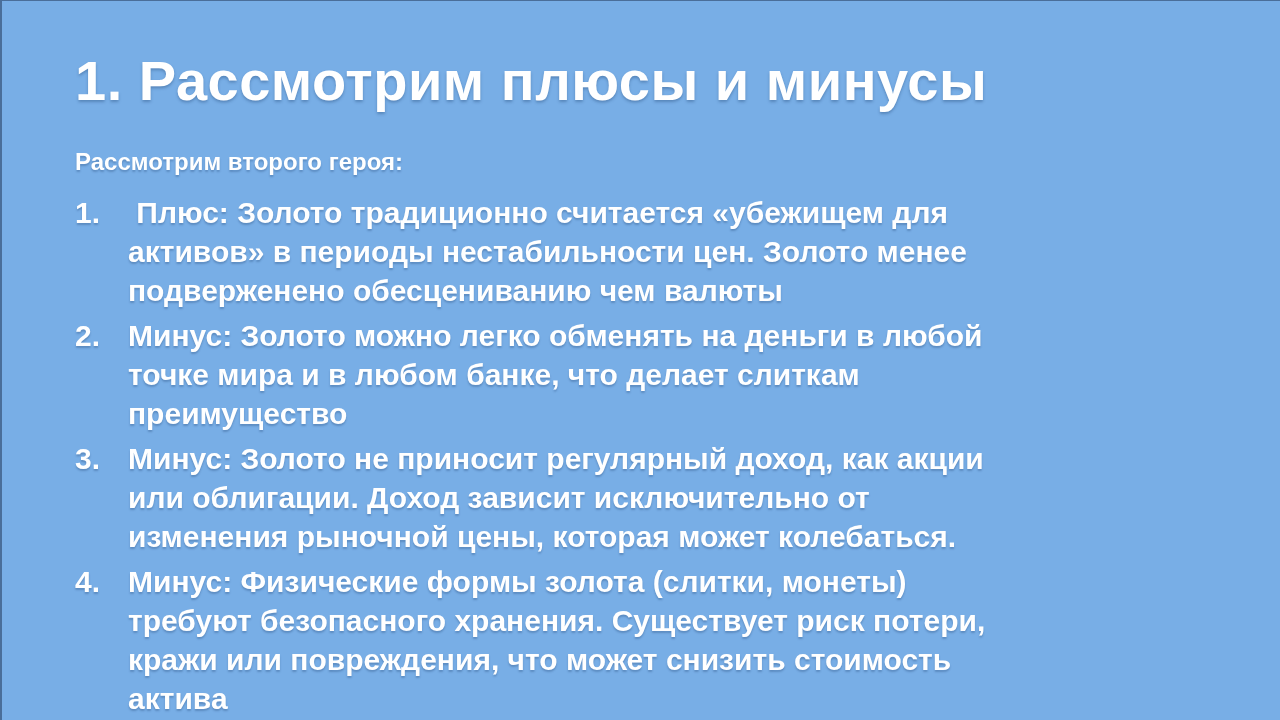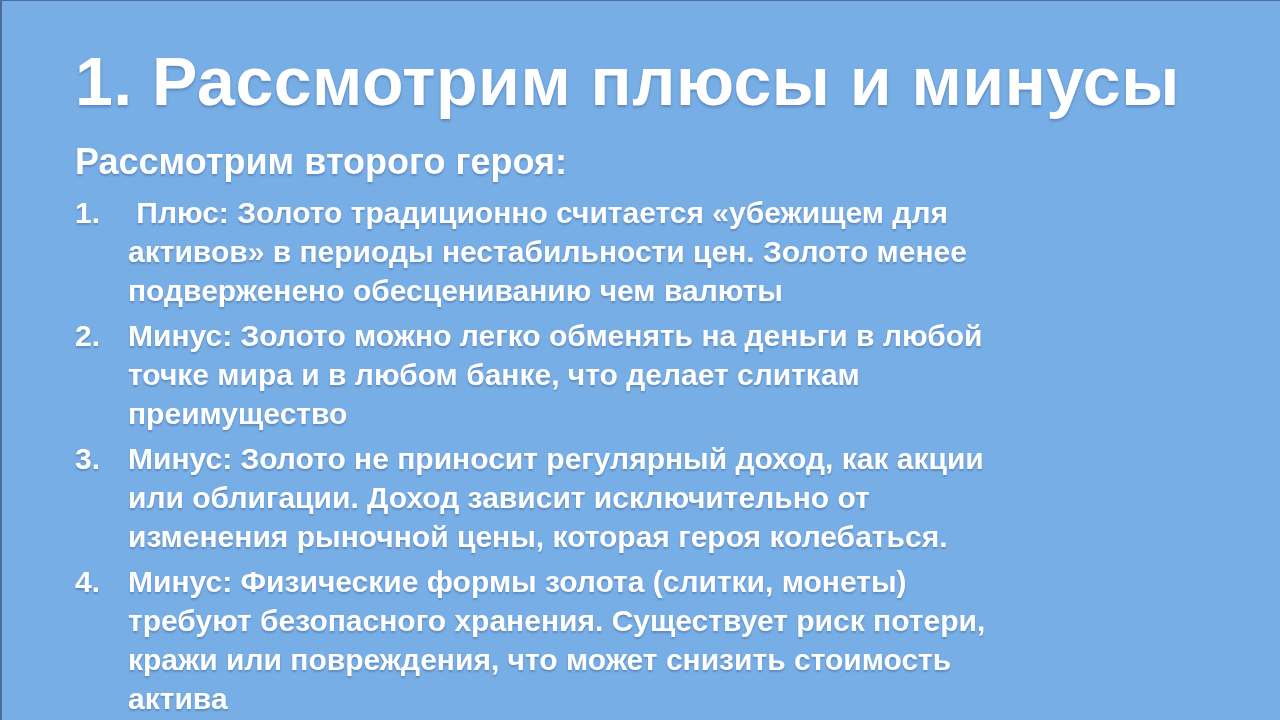--- a/index.html
+++ b/index.html
@@ -14,29 +14,29 @@
     background: #78AEE6;
     padding: 44px 40px 0 75px;
     overflow: hidden;
     font-family: "Liberation Sans", "DejaVu Sans", sans-serif;
     font-weight: bold;
     color: #FFFFFF;
     box-shadow: inset 2px 1px 0 rgba(18, 34, 60, 0.45);
   }
   .title {
     margin: 0;
-    font-size: 68px;
+    font-size: 56px;
     line-height: 74px;
     letter-spacing: 0.5px;
     white-space: nowrap;
     text-shadow: 0 2px 3px rgba(25, 60, 105, 0.35);
   }
   .intro {
     margin: 24px 0 4px 0;
-    font-size: 36px;
+    font-size: 24px;
     line-height: 39px;
     text-shadow: 0 2px 2px rgba(25, 60, 105, 0.3);
   }
   .list {
     margin-top: 12px;
   }
   .item {
     display: flex;
     align-items: flex-start;
     margin-bottom: 6px;
@@ -74,21 +74,21 @@
       <span class="item-number">2.</span>
       <span class="item-text">Минус: Золото можно легко обменять на деньги в любой
 точке мира и в любом банке, что делает слиткам
 преимущество</span>
     </div>
 
     <div class="item">
       <span class="item-number">3.</span>
       <span class="item-text">Минус: Золото не приносит регулярный доход, как акции
 или облигации. Доход зависит исключительно от
-изменения рыночной цены, которая героя колебаться.</span>
+изменения рыночной цены, которая может колебаться.</span>
     </div>
 
     <div class="item">
       <span class="item-number">4.</span>
       <span class="item-text">Минус: Физические формы золота (слитки, монеты)
 требуют безопасного хранения. Существует риск потери,
 кражи или повреждения, что может снизить стоимость
 актива</span>
     </div>
 

